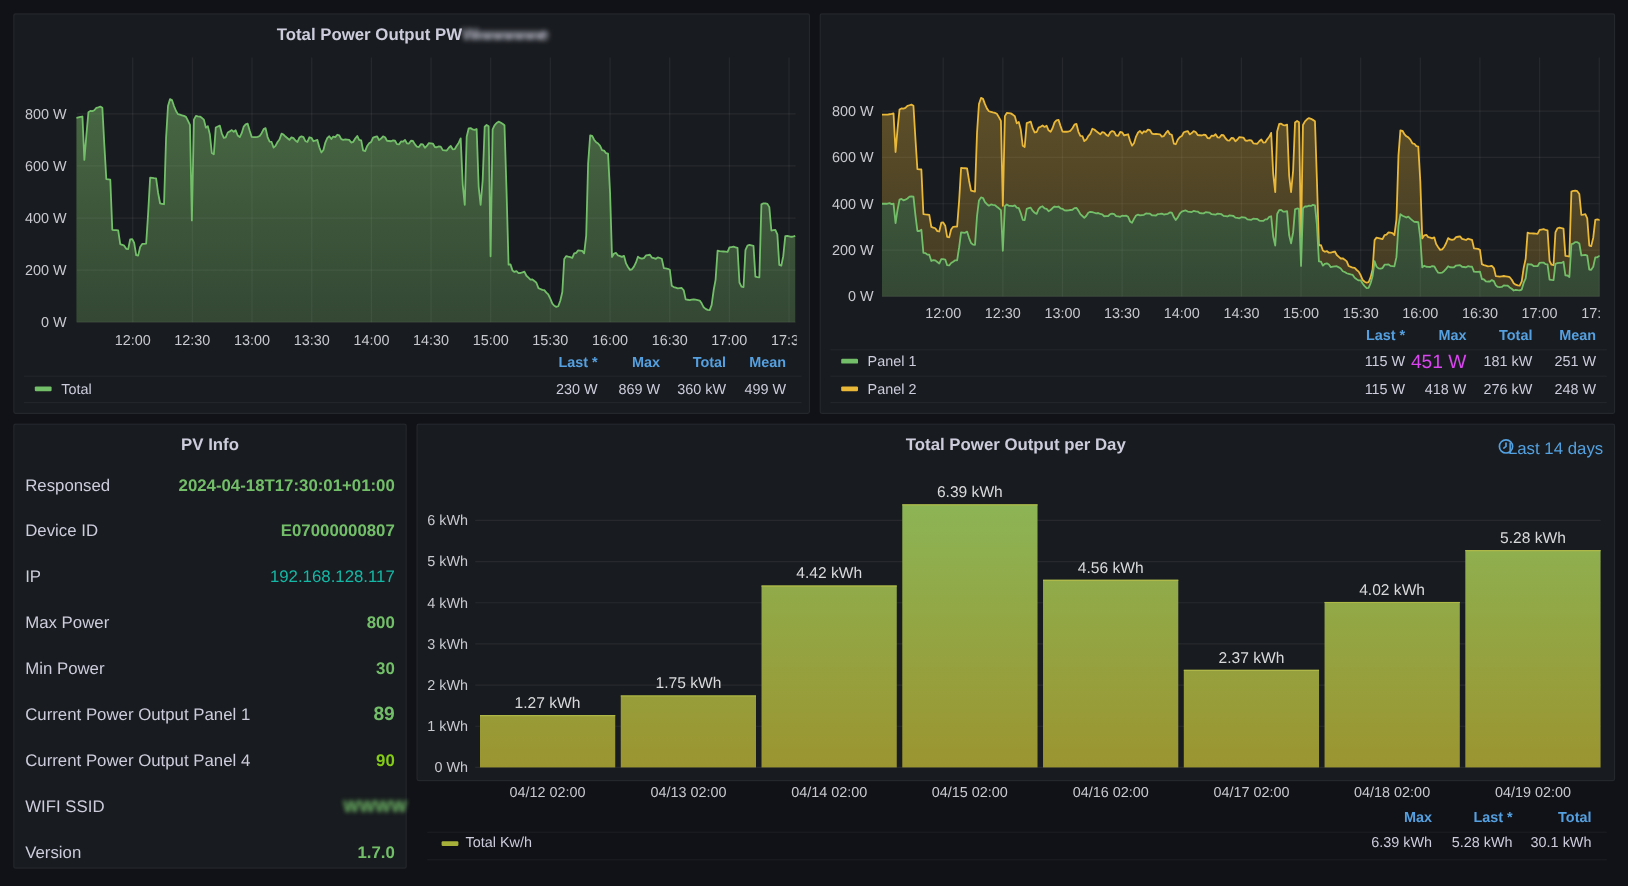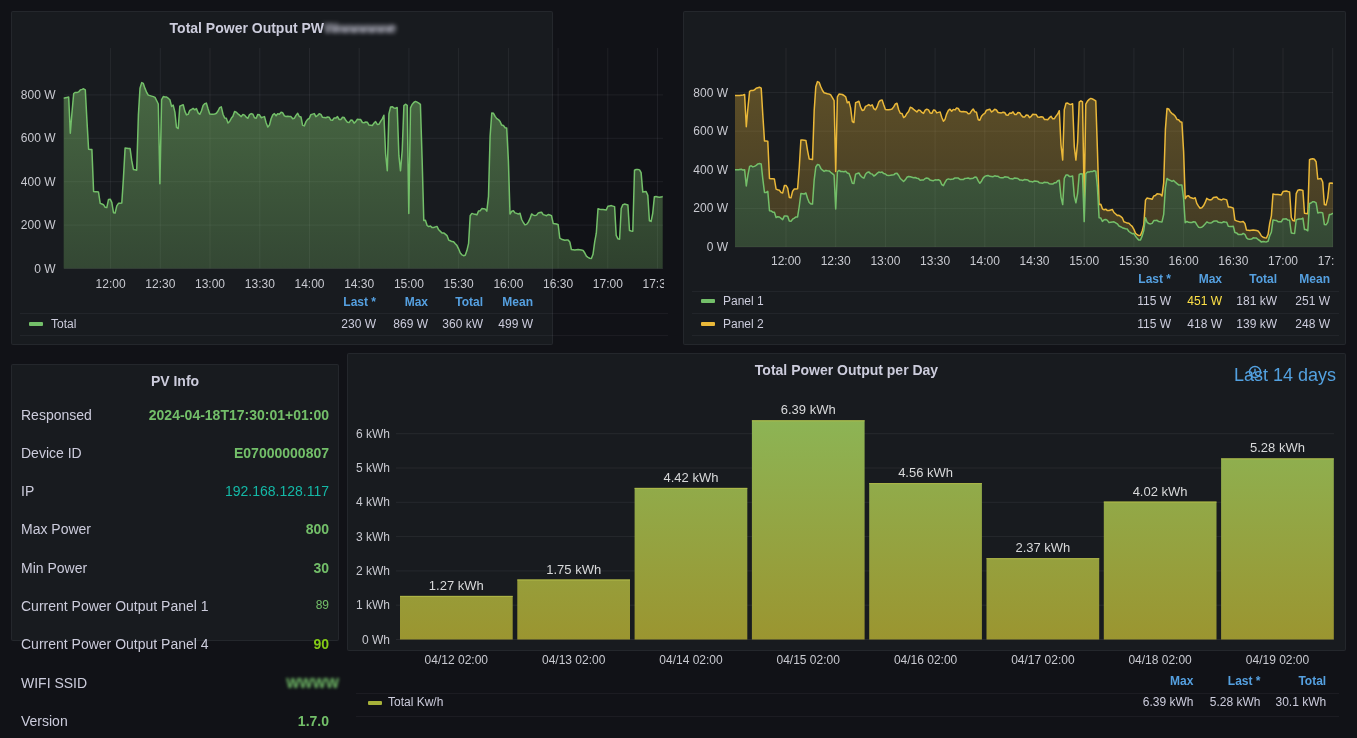--- a/index.html
+++ b/index.html
@@ -1,13 +1,13 @@
 <!DOCTYPE html>
 <html><head><meta charset="utf-8"><style>*{margin:0;padding:0;box-sizing:border-box}body{width:1357px;height:738px;background:#111217;font-family:"Liberation Sans",sans-serif;position:relative;overflow:hidden}.panel{position:absolute;background:#181b1f;border:1px solid rgba(204,204,220,0.07);border-radius:2px}.ptitle{position:absolute;top:8px;left:0;right:0;text-align:center;font-size:14px;font-weight:600;color:#ccccdc;line-height:16px;white-space:nowrap}</style></head><body>
-<div class="panel" style="left:11px;top:11px;width:542px;height:334px">
+<div class="panel" style="left:11px;top:11px;width:664px;height:334px">
     <div class="ptitle">Total Power Output PW<span style="filter:blur(2.1px);letter-spacing:-2px;opacity:.85">Wwwwwwwe</span></div>
     <svg width="664" height="334" viewBox="0 0 664 334" style="position:absolute;left:0;top:0">
       <defs>
         <linearGradient id="gA" x1="0" y1="82" x2="0" y2="256" gradientUnits="userSpaceOnUse">
           <stop offset="0" stop-color="#7fc06c" stop-opacity="0.45"></stop>
           <stop offset="1" stop-color="#7fc06c" stop-opacity="0.27"></stop>
         </linearGradient>
       </defs>
       <line x1="52" y1="256.5" x2="651" y2="256.5" stroke="rgba(204,204,220,0.08)" stroke-width="1"></line>
       <line x1="52" y1="213.1" x2="651" y2="213.1" stroke="rgba(204,204,220,0.08)" stroke-width="1"></line>
@@ -123,49 +123,49 @@
         <text x="549.3" y="253" font-size="12" fill="#c8c9d0" text-anchor="middle">16:30</text>
         <text x="599.0" y="253" font-size="12" fill="#c8c9d0" text-anchor="middle">17:00</text>
         <text x="648.7" y="253" font-size="12" fill="#c8c9d0" text-anchor="middle">17:30</text>
       </g>
     </svg>
     <div style="position:absolute;right:174px;top:260px;font-size:12px;color:#55a0e0;font-weight:700;white-space:nowrap">Last *</div>
     <div style="position:absolute;right:123px;top:260px;font-size:12px;color:#55a0e0;font-weight:700;white-space:nowrap">Max</div>
     <div style="position:absolute;right:68px;top:260px;font-size:12px;color:#55a0e0;font-weight:700;white-space:nowrap">Total</div>
     <div style="position:absolute;right:15px;top:260px;font-size:12px;color:#55a0e0;font-weight:700;white-space:nowrap">Mean</div>
     <div style="position:absolute;right:174px;top:282px;font-size:12px;color:#ccccdc;font-weight:400;white-space:nowrap">115 W</div>
-    <div style="position:absolute;right:123px;top:282px;font-size:12px;color:#fde047;font-weight:400;white-space:nowrap">451 W</div>
+    <div style="position:absolute;right:123px;top:282px;font-size:16px;color:#d946ef;font-weight:400;white-space:nowrap">451 W</div>
     <div style="position:absolute;right:68px;top:282px;font-size:12px;color:#ccccdc;font-weight:400;white-space:nowrap">181 kW</div>
     <div style="position:absolute;right:15px;top:282px;font-size:12px;color:#ccccdc;font-weight:400;white-space:nowrap">251 W</div>
     <div style="position:absolute;right:174px;top:305px;font-size:12px;color:#ccccdc;font-weight:400;white-space:nowrap">115 W</div>
     <div style="position:absolute;right:123px;top:305px;font-size:12px;color:#ccccdc;font-weight:400;white-space:nowrap">418 W</div>
-    <div style="position:absolute;right:68px;top:305px;font-size:12px;color:#ccccdc;font-weight:400;white-space:nowrap">139 kW</div>
+    <div style="position:absolute;right:68px;top:305px;font-size:12px;color:#ccccdc;font-weight:400;white-space:nowrap">276 kW</div>
     <div style="position:absolute;right:15px;top:305px;font-size:12px;color:#ccccdc;font-weight:400;white-space:nowrap">248 W</div>
     <div style="position:absolute;left:17px;top:287px;width:14px;height:4px;border-radius:1px;background:#73bf69"></div>
     <div style="position:absolute;left:39px;top:282px;font-size:12px;color:#ccccdc;font-weight:400;white-space:nowrap">Panel 1</div>
     <div style="position:absolute;left:17px;top:310px;width:14px;height:4px;border-radius:1px;background:#eab839"></div>
     <div style="position:absolute;left:39px;top:305px;font-size:12px;color:#ccccdc;font-weight:400;white-space:nowrap">Panel 2</div>
     <div style="position:absolute;left:8px;top:278.5px;width:647px;height:1px;background:rgba(204,204,220,0.06)"></div>
     <div style="position:absolute;left:8px;top:301px;width:647px;height:1px;background:rgba(204,204,220,0.06)"></div>
     <div style="position:absolute;left:8px;top:323.3px;width:647px;height:1px;background:rgba(204,204,220,0.06)"></div>
   </div>
-<div class="panel" style="left:11px;top:364px;width:328px;height:277px">
+<div class="panel" style="left:11px;top:353px;width:328px;height:371px">
     <div class="ptitle">PV Info</div>
     <div style="position:absolute;left:9px;top:41.5px;font-size:14px;color:#ccccdc;font-weight:400;white-space:nowrap">Responsed</div>
     <div style="position:absolute;right:9px;top:41.5px;font-size:14px;color:#73bf69;font-weight:700;white-space:nowrap">2024-04-18T17:30:01+01:00</div>
     <div style="position:absolute;left:9px;top:79.8px;font-size:14px;color:#ccccdc;font-weight:400;white-space:nowrap">Device ID</div>
     <div style="position:absolute;right:9px;top:79.8px;font-size:14px;color:#73bf69;font-weight:700;white-space:nowrap">E07000000807</div>
     <div style="position:absolute;left:9px;top:118.1px;font-size:14px;color:#ccccdc;font-weight:400;white-space:nowrap">IP</div>
     <div style="position:absolute;right:9px;top:118.1px;font-size:14px;color:#14b8a6;font-weight:400;white-space:nowrap">192.168.128.117</div>
     <div style="position:absolute;left:9px;top:156.39999999999998px;font-size:14px;color:#ccccdc;font-weight:400;white-space:nowrap">Max Power</div>
     <div style="position:absolute;right:9px;top:156.39999999999998px;font-size:14px;color:#73bf69;font-weight:700;white-space:nowrap">800</div>
     <div style="position:absolute;left:9px;top:194.7px;font-size:14px;color:#ccccdc;font-weight:400;white-space:nowrap">Min Power</div>
     <div style="position:absolute;right:9px;top:194.7px;font-size:14px;color:#73bf69;font-weight:700;white-space:nowrap">30</div>
     <div style="position:absolute;left:9px;top:233.0px;font-size:14px;color:#ccccdc;font-weight:400;white-space:nowrap">Current Power Output Panel 1</div>
-    <div style="position:absolute;right:9px;top:233.0px;font-size:12px;color:#73bf69;font-weight:400;white-space:nowrap">89</div>
+    <div style="position:absolute;right:9px;top:233.0px;font-size:16px;color:#73bf69;font-weight:700;white-space:nowrap">89</div>
     <div style="position:absolute;left:9px;top:271.29999999999995px;font-size:14px;color:#ccccdc;font-weight:400;white-space:nowrap">Current Power Output Panel 4</div>
     <div style="position:absolute;right:9px;top:271.29999999999995px;font-size:14px;color:#84cc16;font-weight:700;white-space:nowrap">90</div>
     <div style="position:absolute;left:9px;top:309.59999999999997px;font-size:14px;color:#ccccdc;font-weight:400;white-space:nowrap">WIFI SSID</div>
     <div style="position:absolute;right:-1px;top:309.59999999999997px;font-size:14px;color:#73bf69;font-weight:700;filter:blur(1.8px);white-space:nowrap">WWWW</div>
     <div style="position:absolute;left:9px;top:347.9px;font-size:14px;color:#ccccdc;font-weight:400;white-space:nowrap">Version</div>
     <div style="position:absolute;right:9px;top:347.9px;font-size:14px;color:#73bf69;font-weight:700;white-space:nowrap">1.7.0</div>
   </div>
 <div class="panel" style="left:347px;top:353px;width:999px;height:298px">
     <div class="ptitle">Total Power Output per Day</div>
     <svg width="999" height="371" viewBox="0 0 999 371" style="position:absolute;left:0;top:0">
@@ -219,21 +219,21 @@
       <text x="460.2" y="310" font-size="12" fill="#c8c9d0" text-anchor="middle">04/15 02:00</text>
       <text x="577.6" y="310" font-size="12" fill="#c8c9d0" text-anchor="middle">04/16 02:00</text>
       <text x="694.9" y="310" font-size="12" fill="#c8c9d0" text-anchor="middle">04/17 02:00</text>
       <text x="812.1" y="310" font-size="12" fill="#c8c9d0" text-anchor="middle">04/18 02:00</text>
       <text x="929.5" y="310" font-size="12" fill="#c8c9d0" text-anchor="middle">04/19 02:00</text>
     </svg>
     <svg width="14" height="14" viewBox="0 0 14 14" style="position:absolute;left:900px;top:11px">
       <circle cx="7" cy="7" r="5.5" fill="none" stroke="#53a1e0" stroke-width="1.4"></circle>
       <path d="M7 4.2 V7 L5.2 8.4" fill="none" stroke="#53a1e0" stroke-width="1.4" stroke-linecap="round"></path>
     </svg>
-    <div style="position:absolute;right:9px;top:11px;font-size:18px;color:#53a1e0;font-weight:500;white-space:nowrap">Last 14 days</div>
+    <div style="position:absolute;right:9px;top:11px;font-size:14px;color:#53a1e0;font-weight:500;white-space:nowrap">Last 14 days</div>
     <div style="position:absolute;right:151.60000000000002px;top:320px;font-size:12px;color:#55a0e0;font-weight:700;white-space:nowrap">Max</div>
     <div style="position:absolute;right:84.5px;top:320px;font-size:12px;color:#55a0e0;font-weight:700;white-space:nowrap">Last *</div>
     <div style="position:absolute;right:18.799999999999955px;top:320px;font-size:12px;color:#55a0e0;font-weight:700;white-space:nowrap">Total</div>
     <div style="position:absolute;right:151.60000000000002px;top:341px;font-size:12px;color:#ccccdc;font-weight:400;white-space:nowrap">6.39 kWh</div>
     <div style="position:absolute;right:84.5px;top:341px;font-size:12px;color:#ccccdc;font-weight:400;white-space:nowrap">5.28 kWh</div>
     <div style="position:absolute;right:18.799999999999955px;top:341px;font-size:12px;color:#ccccdc;font-weight:400;white-space:nowrap">30.1 kWh</div>
     <div style="position:absolute;left:20px;top:347px;width:14px;height:4px;border-radius:1px;background:#a7b139"></div>
     <div style="position:absolute;left:40px;top:341px;font-size:12px;color:#ccccdc;font-weight:400;white-space:nowrap">Total Kw/h</div>
     <div style="position:absolute;left:8px;top:339px;width:983px;height:1px;background:rgba(204,204,220,0.06)"></div>
     <div style="position:absolute;left:8px;top:361.5px;width:983px;height:1px;background:rgba(204,204,220,0.06)"></div>

